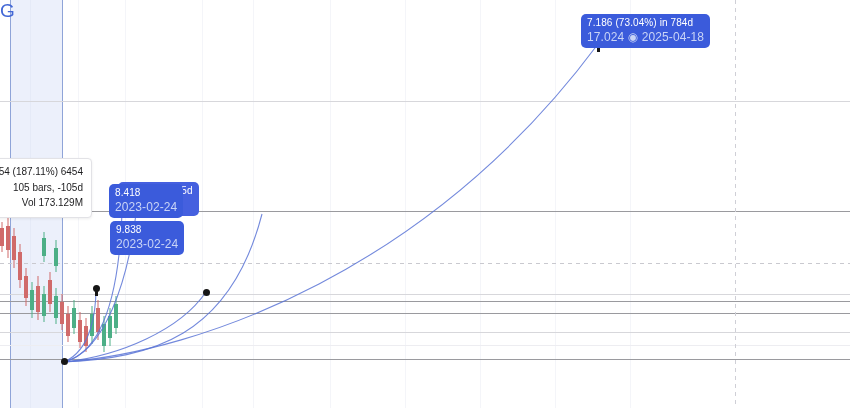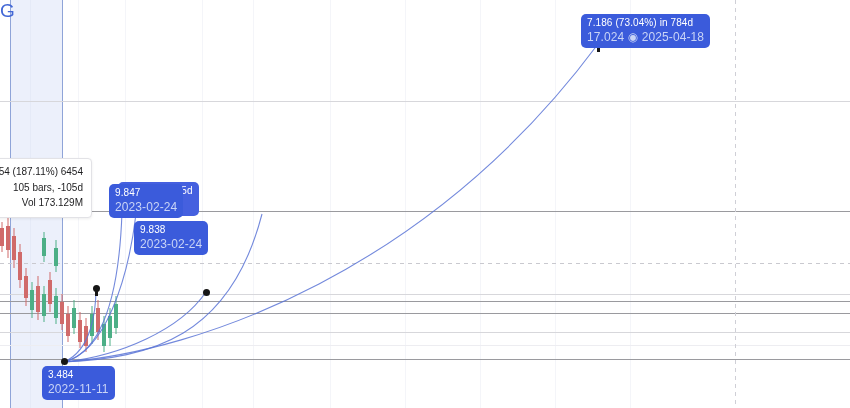--- a/index.html
+++ b/index.html
@@ -194,29 +194,25 @@
       <span>2025-04-18</span>
     </div>
   </div>
 
   <div class="lbl behind" style="left:118px;top:182px;">
     <div class="l1">3.30%) in 105d</div>
     <div class="l2">3-02-24</div>
   </div>
 
   <div class="lbl" style="left:109px;top:184px;">
-    <div class="l1">9.847</div>
+    <div class="l1">8.418</div>
     <div class="l2">2023-02-24</div>
   </div>
 
-  <div class="lbl" style="left:110px;top:221px;margin-left:24px;">
+  <div class="lbl" style="left:110px;top:221px;">
     <div class="l1">9.838</div>
     <div class="l2">2023-02-24</div>
   </div>
 
 
 
-  <div class="lbl" style="left:42px;top:366px;">
-    <div class="l1">3.484</div>
-    <div class="l2">2022-11-11</div>
-  </div>
 
 </div>
 
 </body></html>

